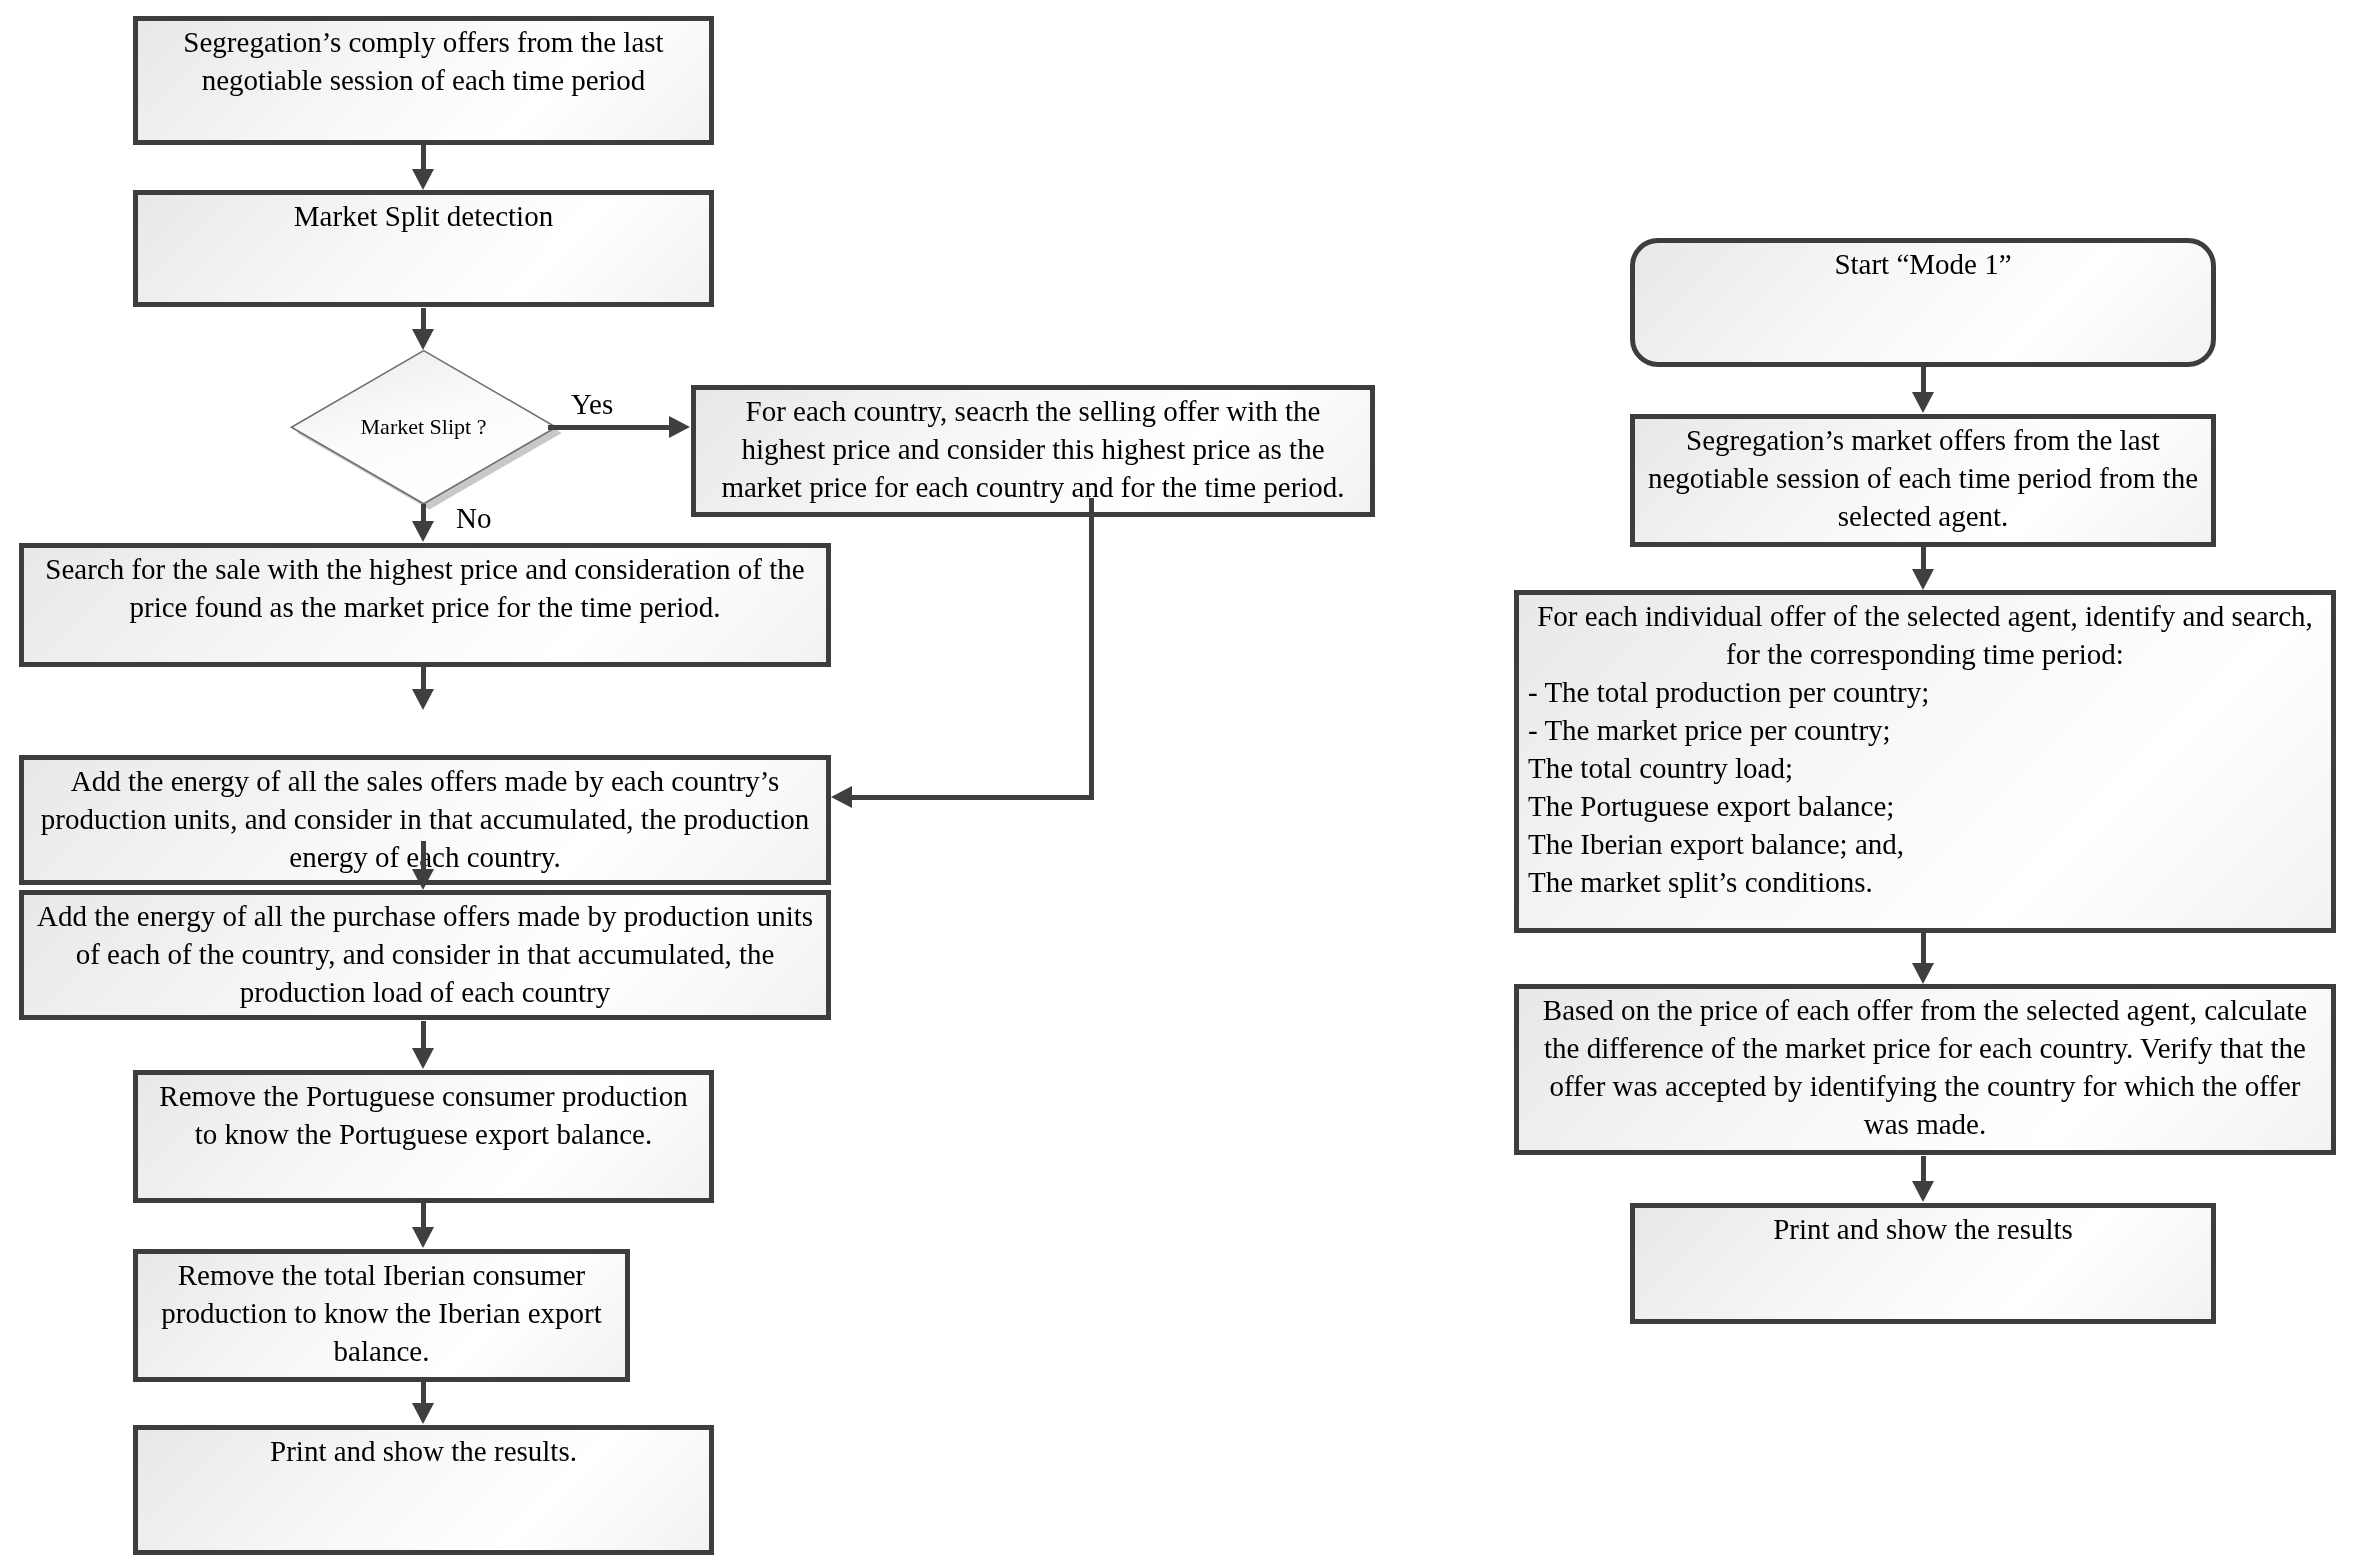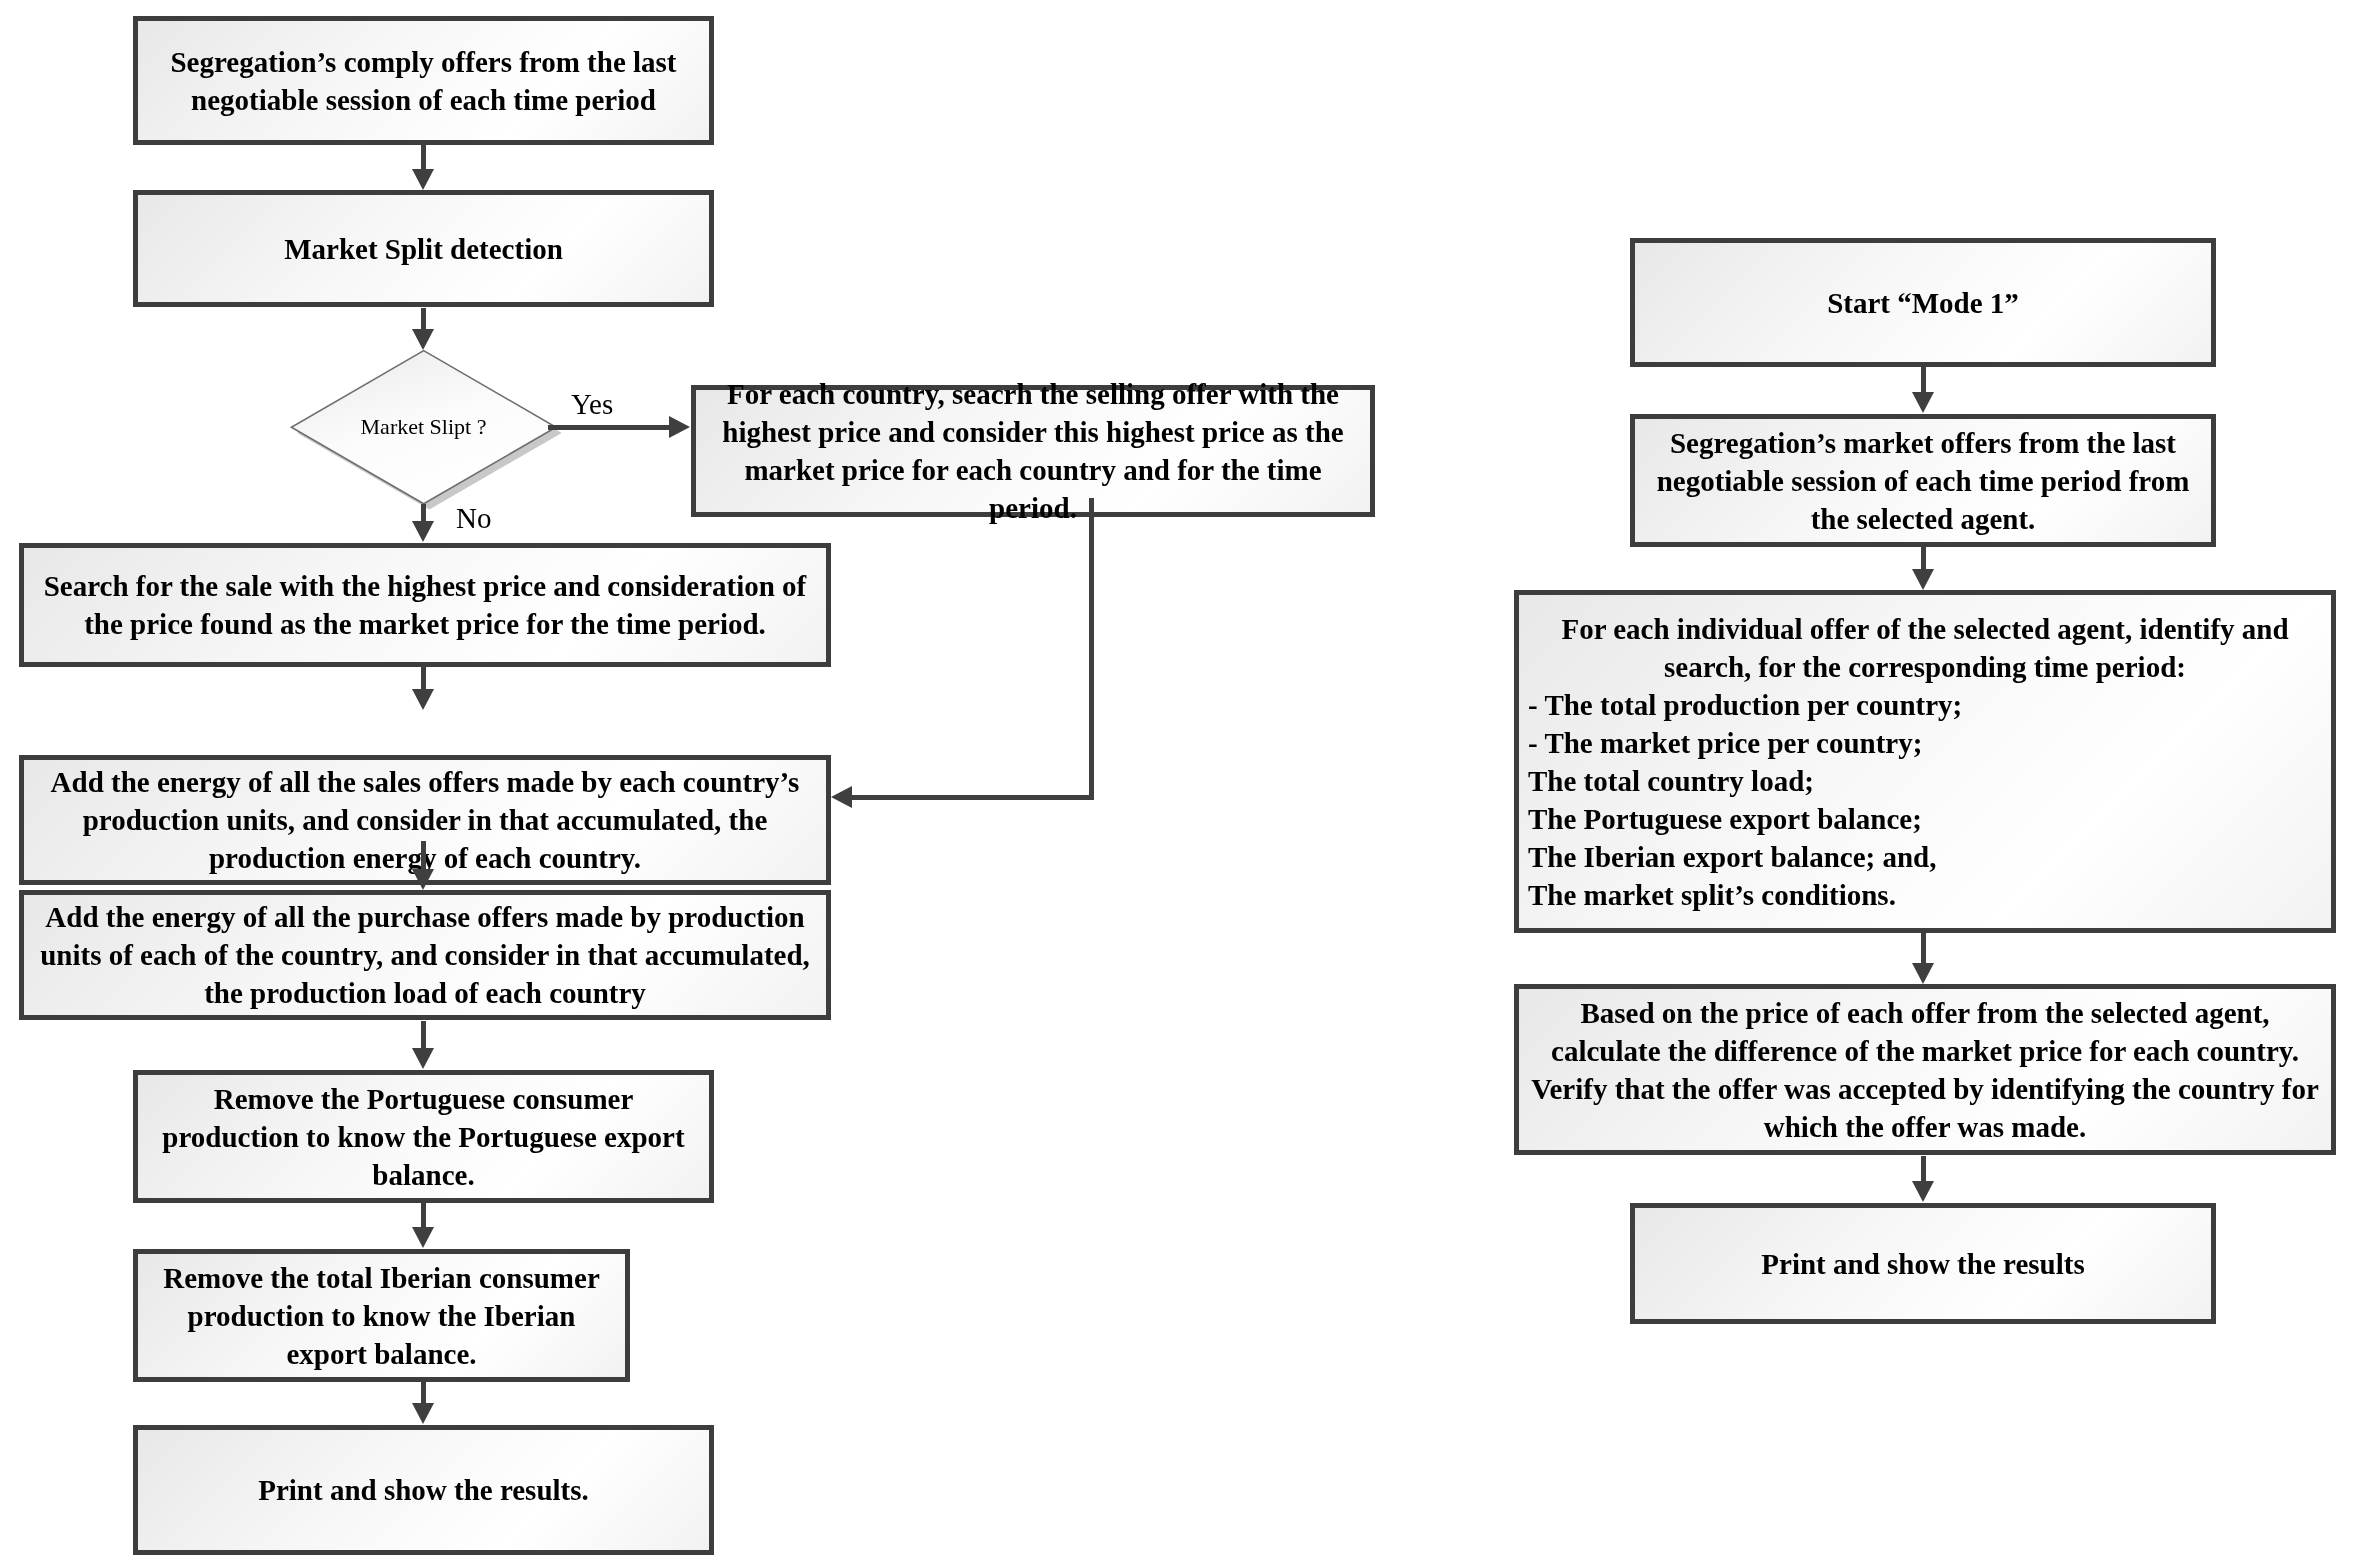--- a/index.html
+++ b/index.html
@@ -12,26 +12,24 @@
     overflow:hidden;
   }
   .box{
     position:absolute;
     box-sizing:border-box;
     border:5.1px solid #3d3d3d;
     background:linear-gradient(135deg,#e8e8e8 0%,#f7f7f7 40%,#ffffff 70%,#f2f2f2 100%);
     display:flex;
     flex-direction:column;
     align-items:center;
-    justify-content:center;
     text-align:center;
     font-size:29px;
     line-height:38px;
-    padding:22px 9px;
-    font-weight:bold;
+    padding:2px 9px;
   }
   .stem-v{position:absolute;width:5.1px;background:#3f3f3f;}
   .stem-h{position:absolute;height:5.1px;background:#3f3f3f;}
   .head-down{position:absolute;width:0;height:0;
     border-left:11.4px solid transparent;border-right:11.4px solid transparent;
     border-top:21.6px solid #3f3f3f;}
   .head-right{position:absolute;width:0;height:0;
     border-top:11.4px solid transparent;border-bottom:11.4px solid transparent;
     border-left:21.6px solid #3f3f3f;}
   .head-left{position:absolute;width:0;height:0;
@@ -141,21 +139,21 @@
     <span>Remove the total Iberian consumer production to know the Iberian export balance.</span>
   </div>
 
   <div class="stem-v" style="left:421px;top:1382px;height:24px;"></div>
   <div class="head-down" style="left:412px;top:1403px;"></div>
 
   <div class="box" style="left:133px;top:1425px;width:581px;height:130px;">
     <span>Print and show the results.</span>
   </div>
 
-  <div class="box" style="left:1630px;top:238px;width:586px;height:129px;">
+  <div class="box" style="left:1630px;top:238px;width:586px;height:129px;border-radius:28px;">
     <span>Start “Mode 1”</span>
   </div>
 
   <div class="stem-v" style="left:1921px;top:367px;height:28px;"></div>
   <div class="head-down" style="left:1912px;top:392px;"></div>
 
   <div class="box" style="left:1630px;top:414px;width:586px;height:133px;">
     <span>Segregation’s market offers from the last negotiable session of each time period from the selected agent.</span>
   </div>
 

